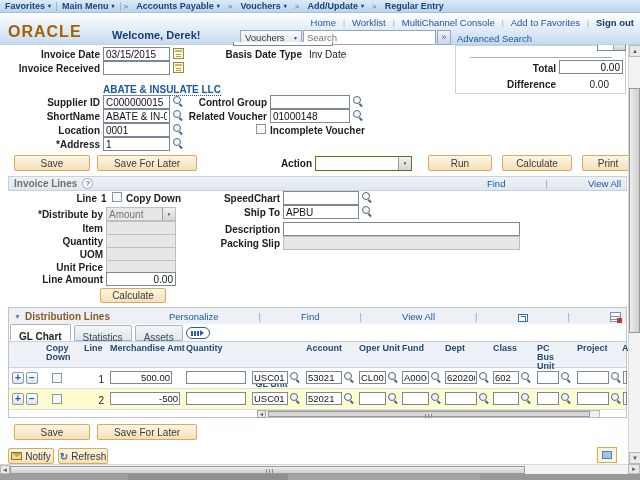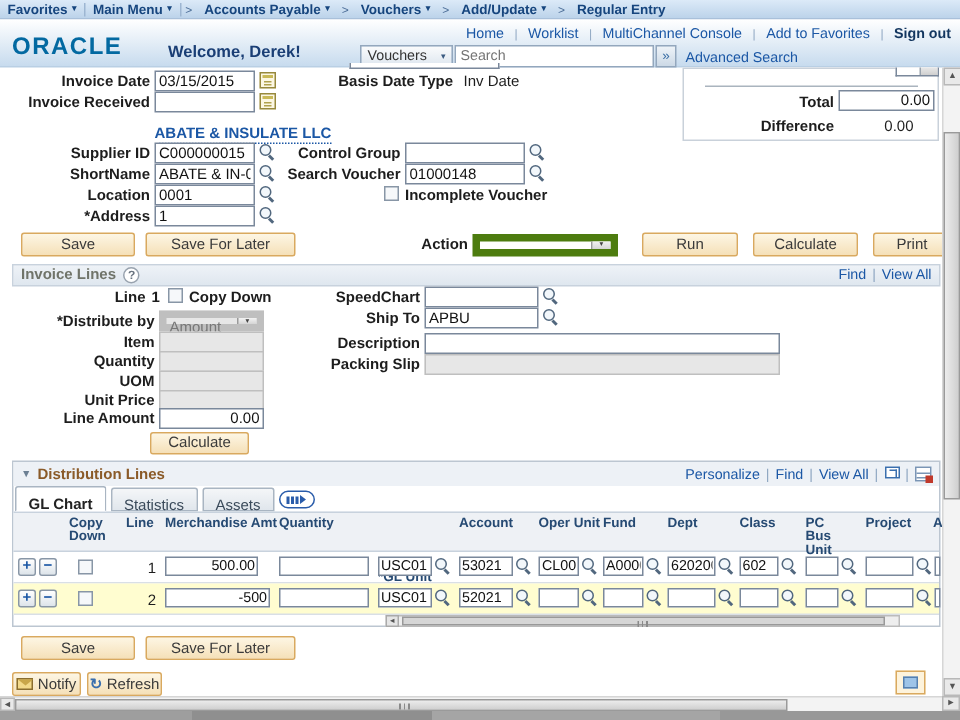--- a/index.html
+++ b/index.html
@@ -9,21 +9,21 @@
 
   
   .cbar{position:absolute;left:0;top:0;width:640px;height:13px;background:linear-gradient(#dceaf8,#bcd3ea);border-bottom:1px solid #a9c0da;display:flex;align-items:center;font-size:9px;font-weight:bold;color:#16457e;white-space:nowrap;}
   .crumb{padding:0 5px;cursor:pointer;display:flex;align-items:center;gap:3px;}
   .cdiv{width:1px;height:9px;background:#9db6d2;}
   .caret{font-size:6px;color:#16457e;line-height:6px;}
   .csep{color:#4a6c96;font-weight:normal;font-size:8px;padding:0 3px;}
 
   
   .hband{position:absolute;left:0;top:13px;width:640px;height:32px;background:linear-gradient(#ffffff,#c7dbee);border-bottom:1px solid #b9cfe4;}
-  .logo{position:absolute;left:8px;top:23px;color:#0369a1;font-size:16px;font-weight:bold;letter-spacing:1px;}
+  .logo{position:absolute;left:8px;top:23px;color:#a16207;font-size:16px;font-weight:bold;letter-spacing:1px;}
   .welcome{position:absolute;left:112px;top:29px;color:#1a3e75;font-size:11px;font-weight:bold;}
   .tlinks{position:absolute;top:17px;right:6px;display:flex;align-items:center;font-size:9.5px;}
   .tlinks .lsep{color:#8fa7c2;padding:0 7px;font-size:8px;}
   .link{color:#1b57a5;cursor:pointer;text-decoration:none;}
   .signout{font-weight:bold;color:#13365f;}
   .scope{position:absolute;left:240px;top:30px;width:62px;height:15px;background:linear-gradient(#fafbfc,#dde6ef);border:1px solid #93a7bd;font-size:9.5px;color:#333;line-height:13px;padding:0 4px;display:flex;align-items:center;justify-content:space-between;cursor:pointer;}
   .scope .caret{color:#3a5a80;}
   .sinput{position:absolute;left:303px;top:30px;width:133px;height:15px;border:1px solid #93a7bd;font:9.5px "Liberation Sans",sans-serif;padding:0 3px;color:#333;}
   .go{position:absolute;left:437px;top:30px;width:14px;height:15px;background:linear-gradient(#eef3f8,#ccd9e6);border:1px solid #93a7bd;color:#3a6ea5;font-size:9px;text-align:center;line-height:13px;cursor:pointer;}
   .adv{position:absolute;left:457px;top:33px;font-size:9.5px;}
@@ -36,27 +36,27 @@
   .dis{background:#e7e7e7 !important;border-color:#bfbfbf !important;color:#777;}
   .btn{position:absolute;height:16px;background:linear-gradient(#fdf6e4,#f5e0b8);border:1px solid #d9a95f;border-radius:2px;font:10px "Liberation Sans",sans-serif;color:#3a3a3a;text-align:center;cursor:pointer;}
   .cb{position:absolute;width:10px;height:10px;border:1px solid #8896a6;background:#f6f8fa;cursor:pointer;}
   .mag{position:absolute;width:11px;height:11px;cursor:pointer;}
   .mag::before{content:"";position:absolute;left:0;top:0;width:6px;height:6px;border:1px solid #51677e;border-radius:50%;background:#f2f7fb;}
   .mag::after{content:"";position:absolute;left:7px;top:7px;width:4px;height:2px;background:#51677e;transform:rotate(45deg);transform-origin:0 0;}
   .cal{position:absolute;width:11px;height:11px;border:1px solid #97893d;background:#fcf7e3;cursor:pointer;}
   .cal::before{content:"";position:absolute;left:1px;top:1px;right:1px;height:2px;background:#c9b957;}
   .cal::after{content:"";position:absolute;left:2px;top:5px;width:5px;height:1px;background:#b0a14c;box-shadow:0 2px 0 #b0a14c;}
   .help{display:inline-block;width:11px;height:11px;border-radius:50%;border:1px solid #98a2ae;color:#6a7480;font-size:8px;text-align:center;line-height:10px;background:#fff;}
-  .sel{position:absolute;border:5px solid #4d7c0f;background:#fff;font-size:10px;padding:0 2px;line-height:13px;}
+  .sel{position:absolute;border:1px solid #4d7c0f;background:#fff;font-size:10px;padding:0 2px;line-height:13px;}
   .sel .arr{position:absolute;right:0;top:0;bottom:0;width:13px;background:linear-gradient(#f2f2f2,#d5d5d5);border-left:1px solid #9a9a9a;display:flex;align-items:center;justify-content:center;font-size:5px;color:#444;}
 
   
   .secbar{position:absolute;left:8px;width:619px;height:15px;background:linear-gradient(#eef2f7,#dfe7ef);border:1px solid #c8d2dd;display:flex;align-items:center;justify-content:space-between;padding:0 5px;font-size:10px;}
   .sectitle{font-weight:bold;color:#70746a;display:flex;align-items:center;gap:5px;}
-  .barlinks{display:flex;align-items:flex-start;font-size:9.5px;}
+  .barlinks{display:flex;align-items:flex-end;font-size:9.5px;gap:36px;}
   .barlinks .lsep{color:#8fa7c2;padding:0 4px;}
 
   
   .dbox{position:absolute;left:8px;top:307px;width:619px;height:111px;border:1px solid #bcc6d1;background:#fff;}
   .dhead{position:absolute;left:9px;top:308px;width:617px;height:16px;background:#edf1f6;display:flex;align-items:center;justify-content:space-between;padding:0 5px;}
   .dtitle{font-weight:bold;color:#8a5a28;display:flex;align-items:center;gap:4px;font-size:10px;}
   .tri{font-size:7px;color:#6b7f93;}
   .ico-popup{display:inline-block;width:10px;height:8px;border:1px solid #3a6fae;position:relative;background:#fff;cursor:pointer;}
   .ico-popup::after{content:"";position:absolute;right:1px;top:1px;width:4px;height:4px;border-top:1px solid #3a6fae;border-right:1px solid #3a6fae;}
   .ico-grid{display:inline-block;width:11px;height:10px;border:1px solid #7a95b5;position:relative;background:#fff;cursor:pointer;}
@@ -174,21 +174,21 @@
   <span class="lbl" style="left:0;width:100px;top:97px;">Supplier ID</span>
   <input class="inp" style="left: 103px; top: 95px; width: 67px;" value="C000000015">
   <span class="mag" style="left:173px;top:96px;"></span>
   <span class="lbl" style="left:167px;width:100px;top:97px;">Control Group</span>
   <input class="inp" style="left: 270px; top: 95px; width: 80px;">
   <span class="mag" style="left:353px;top:96px;"></span>
 
   <span class="lbl" style="left:0;width:100px;top:111px;">ShortName</span>
   <input class="inp" style="left: 103px; top: 109px; width: 67px;" value="ABATE &amp; IN-001">
   <span class="mag" style="left:173px;top:110px;"></span>
-  <span class="lbl" style="left:167px;width:100px;top:111px;">Search Voucher</span>
+  <span class="lbl" style="left:167px;width:100px;top:111px;">Related Voucher</span>
   <input class="inp" style="left: 270px; top: 109px; width: 80px;" value="01000148">
   <span class="mag" style="left:353px;top:110px;"></span>
 
   <span class="lbl" style="left:0;width:100px;top:125px;">Location</span>
   <input class="inp" style="left: 103px; top: 123px; width: 67px;" value="0001">
   <span class="mag" style="left:173px;top:124px;"></span>
   <span class="cb" style="left:256px;top:124px;"></span>
   <span class="lbl" style="left:270px;width:100px;top:125px;text-align:left;">Incomplete Voucher</span>
 
   <span class="lbl" style="left:0;width:100px;top:139px;">*Address</span>

